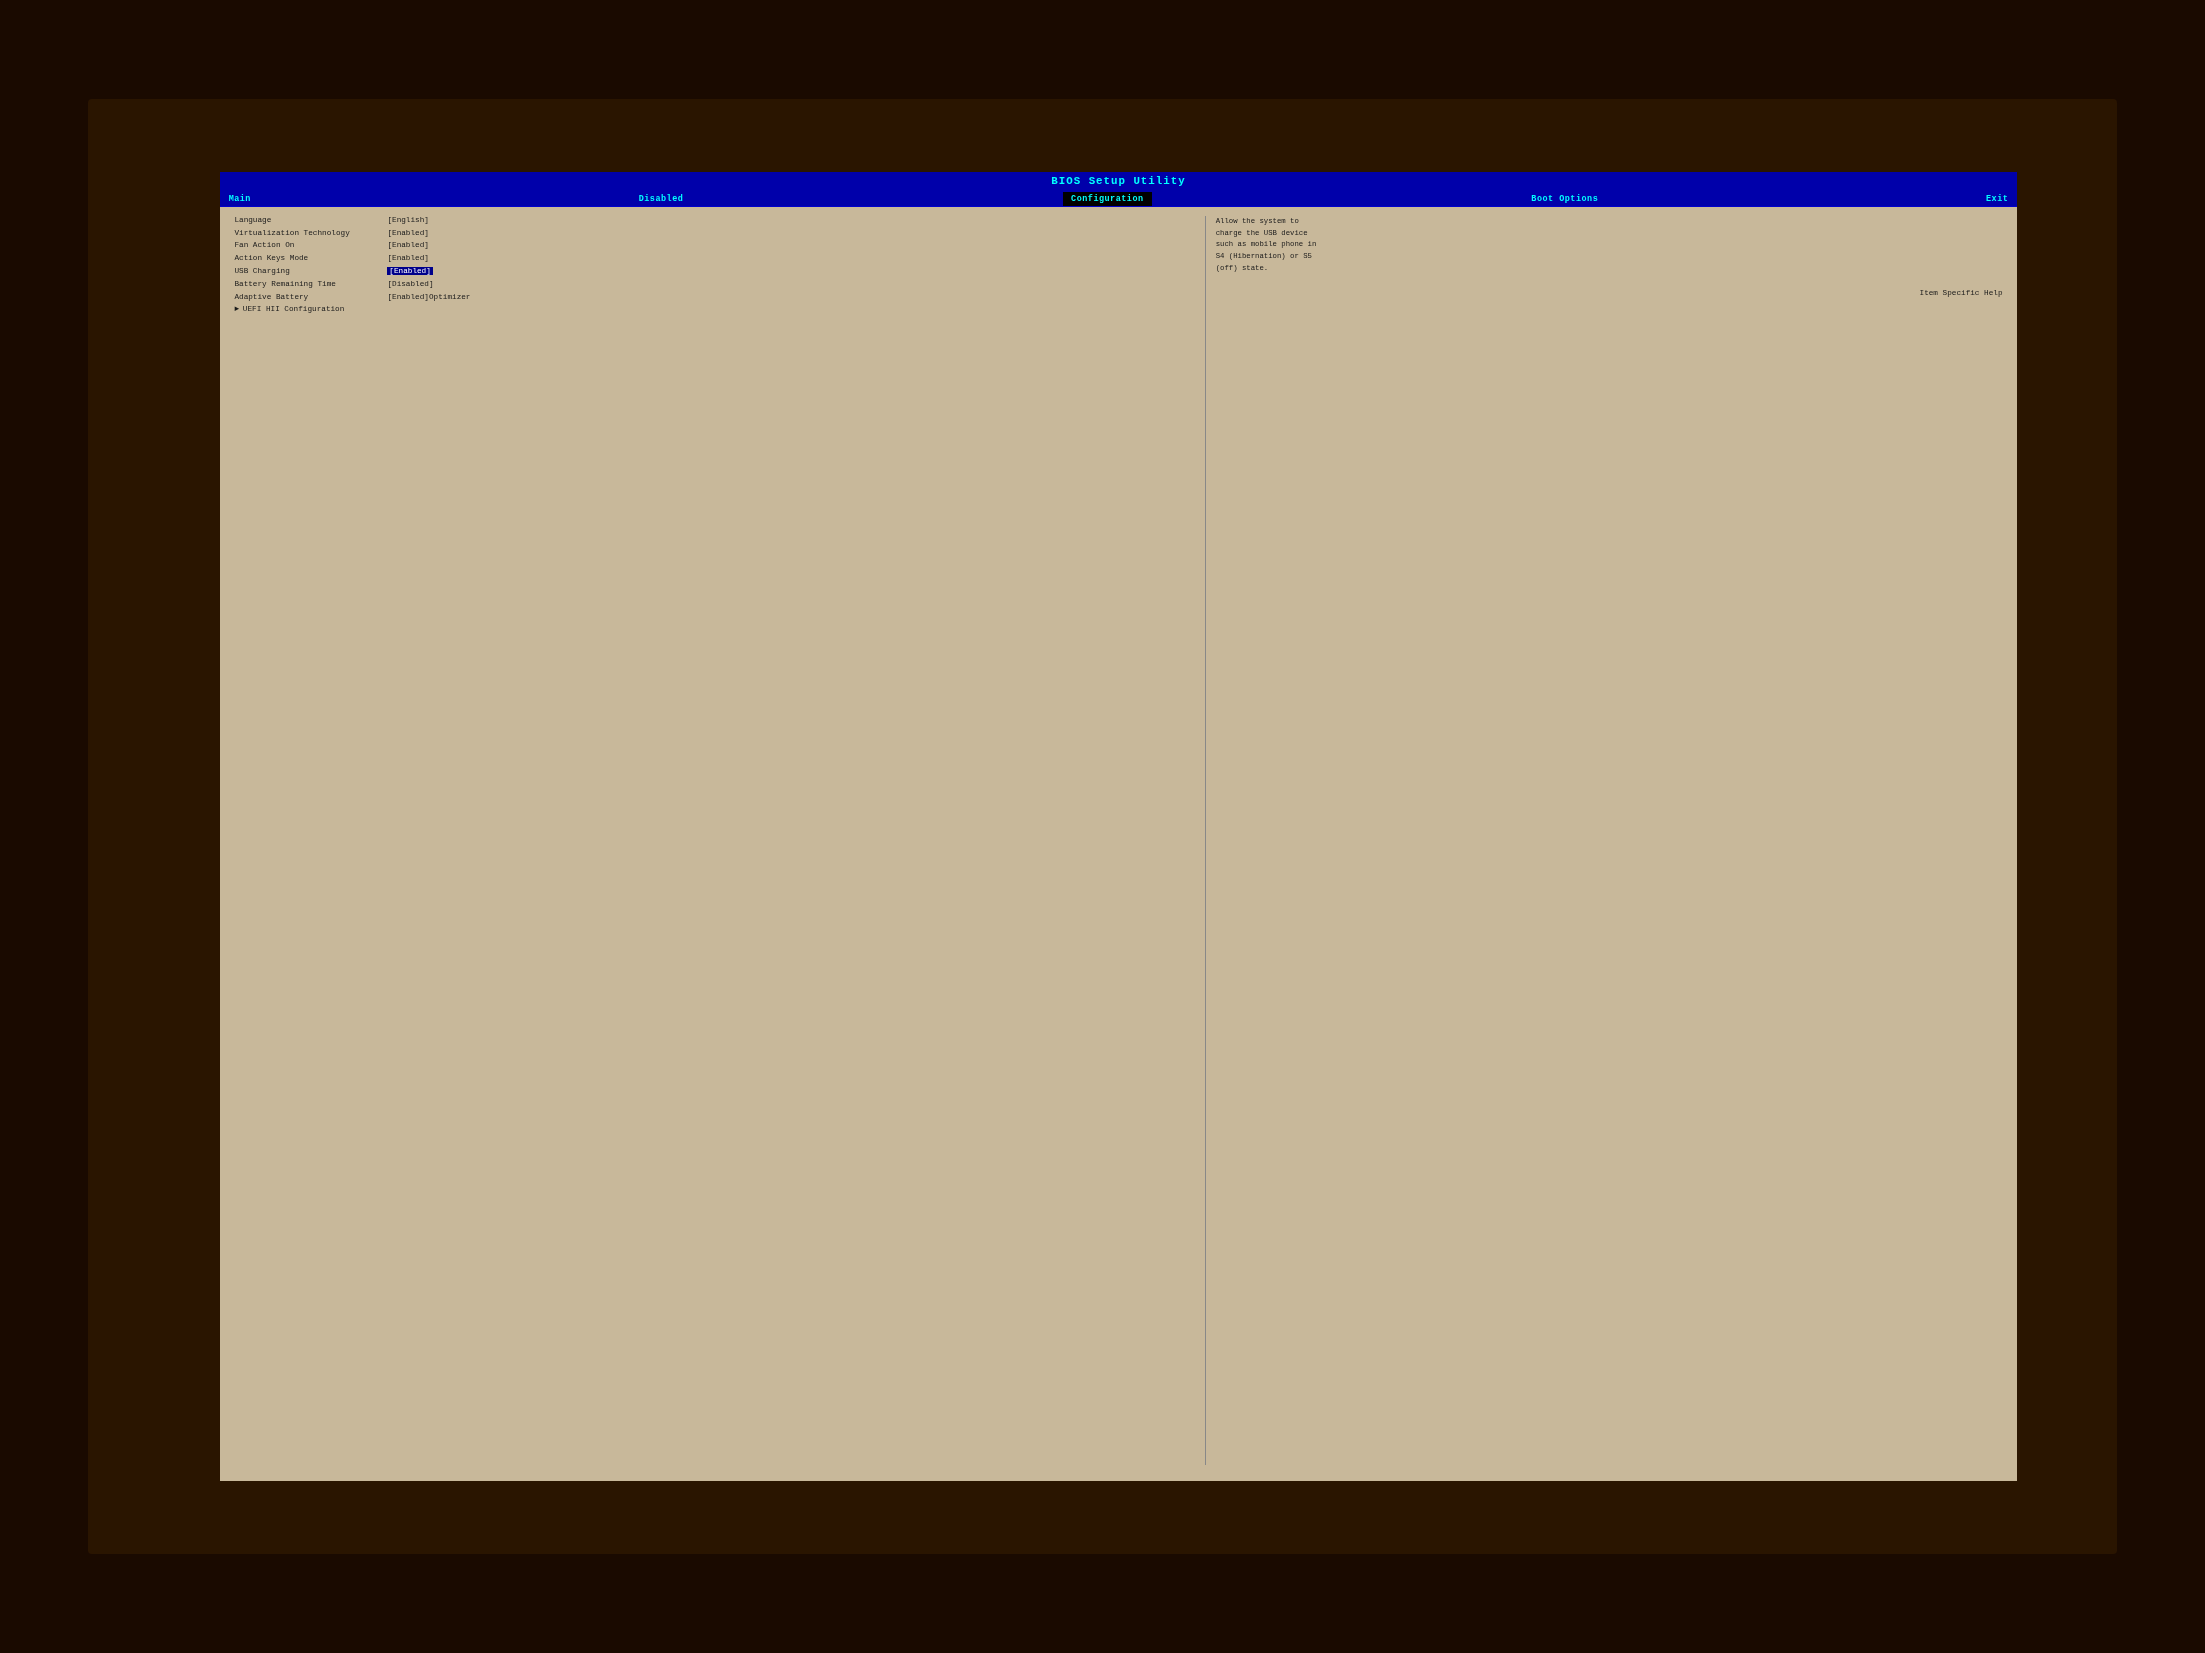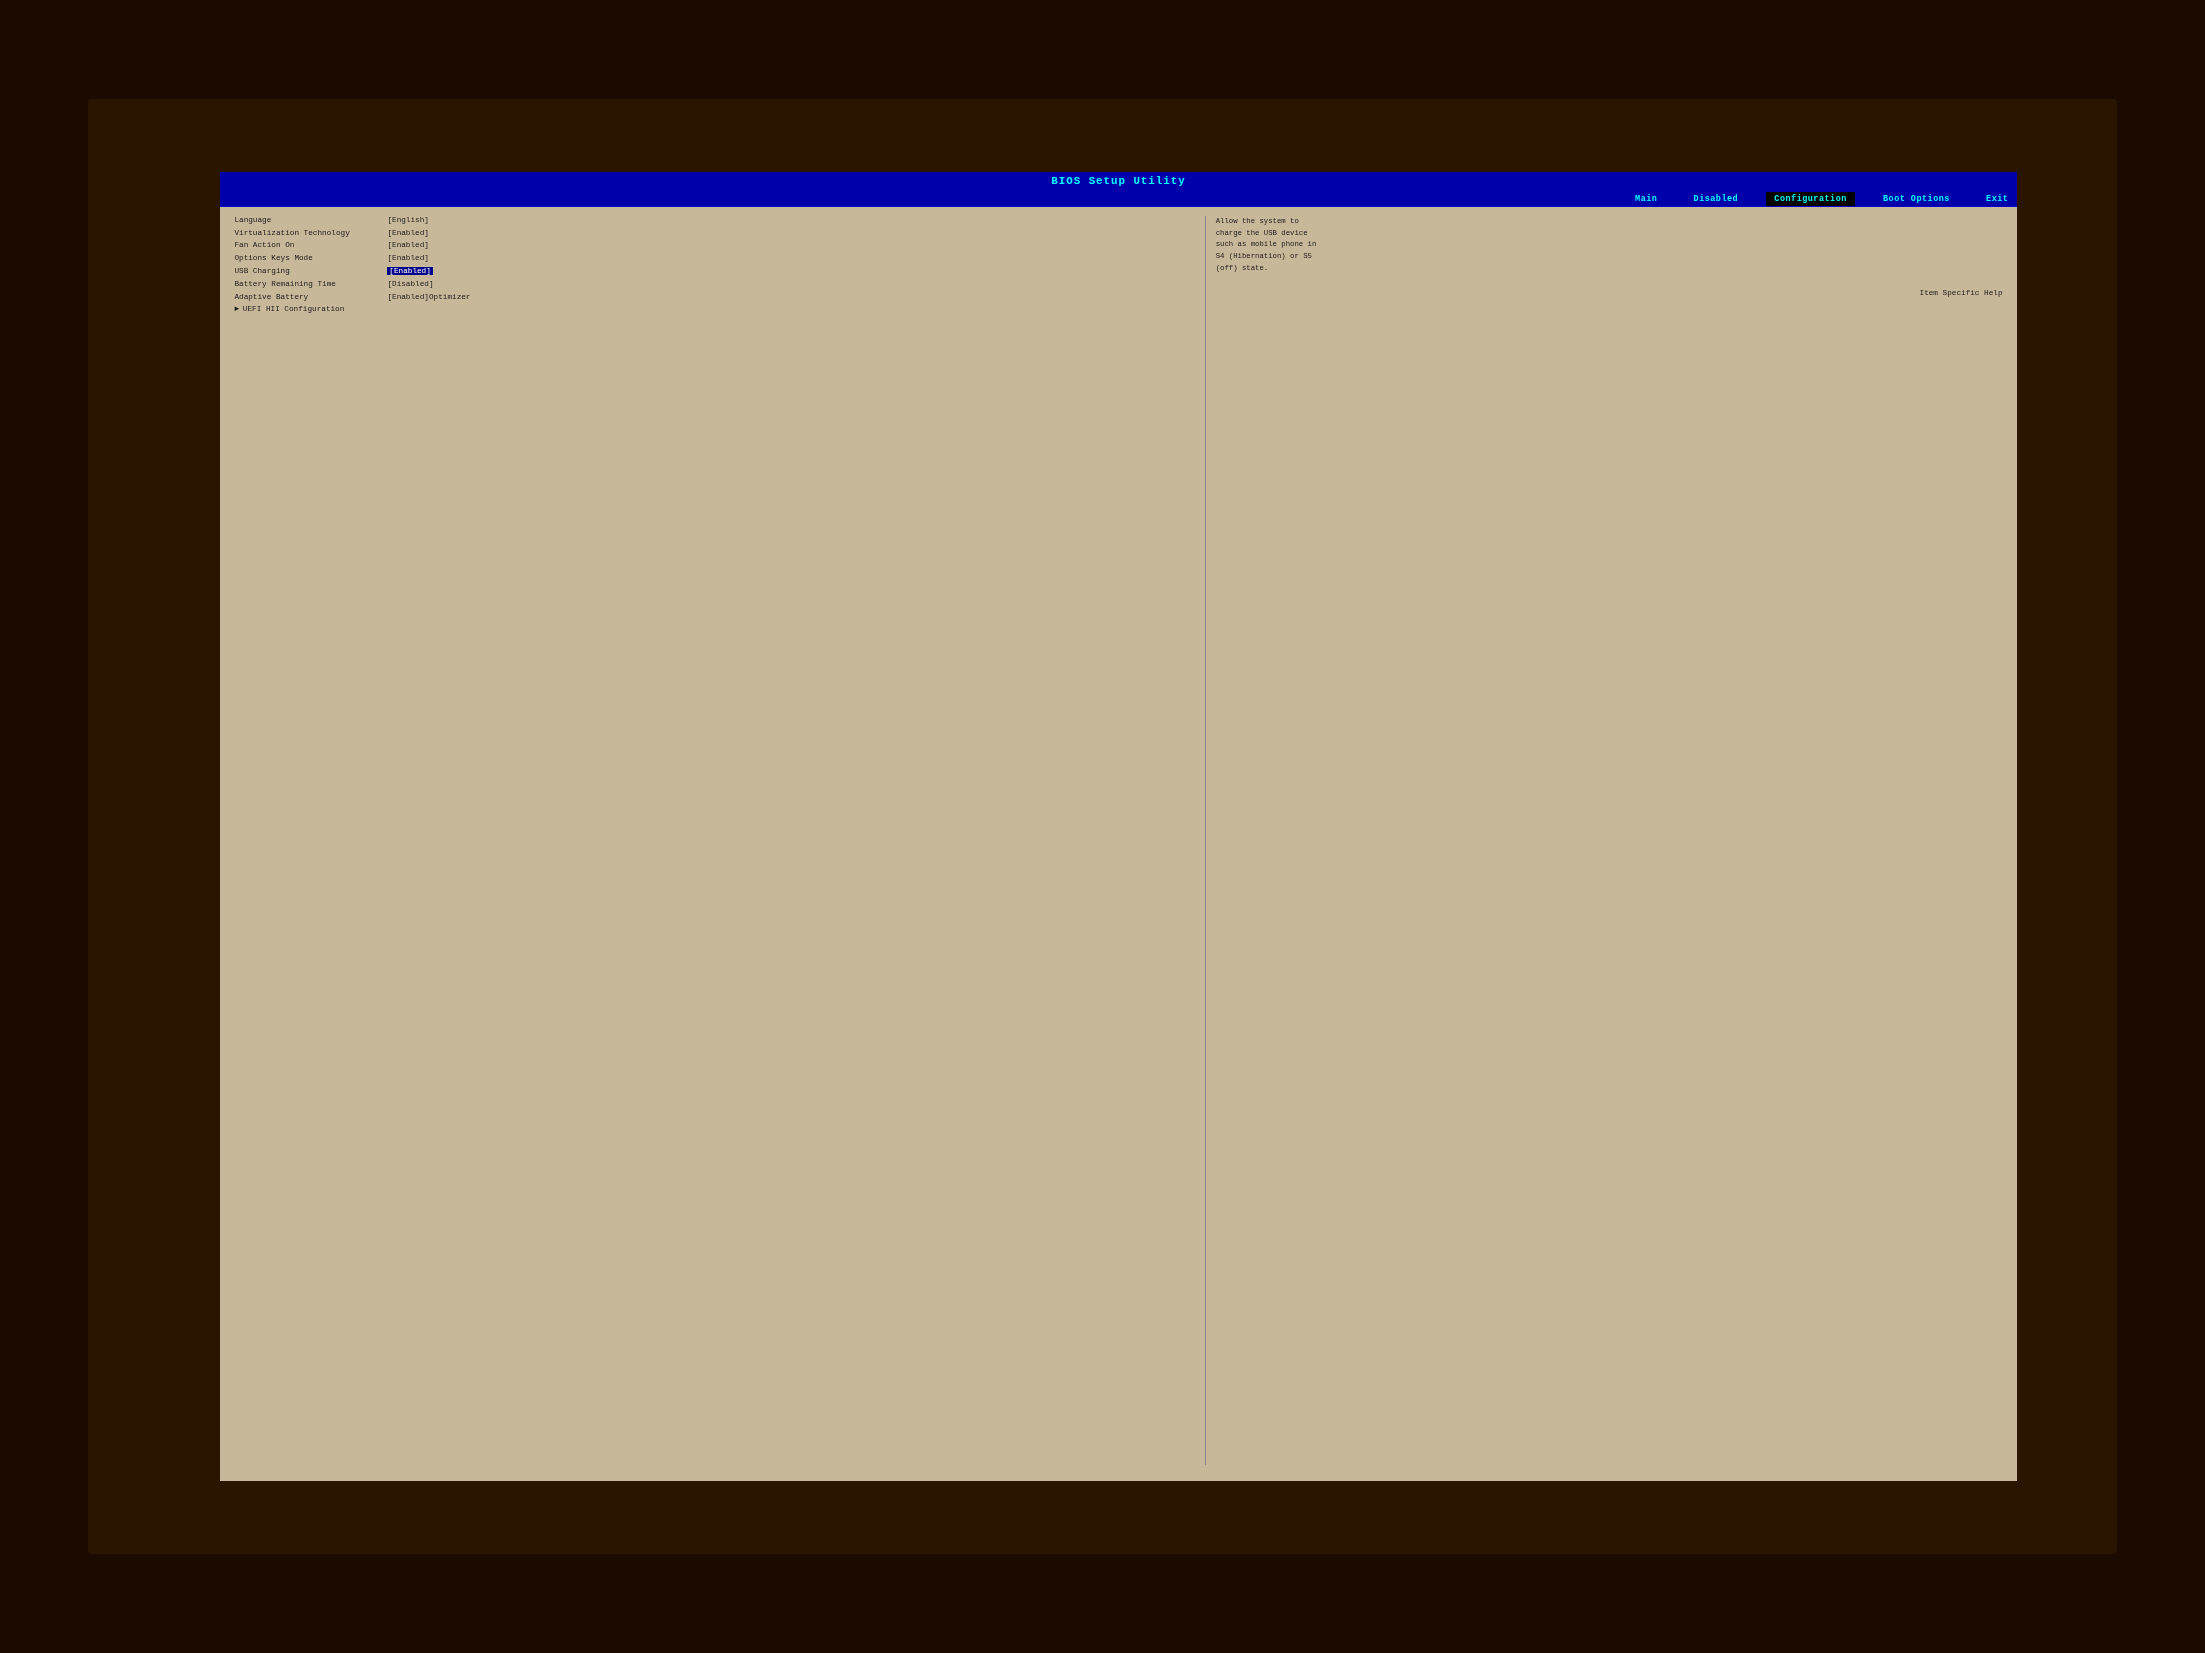--- a/index.html
+++ b/index.html
@@ -45,21 +45,21 @@
       color: #00ffff;
       font-size: 1.4em;
       font-weight: bold;
       letter-spacing: 1px;
     }
 
     .menu-bar {
       background: #0000aa;
       width: 100%;
       display: flex;
-      justify-content: flex-end;
+      justify-content: space-between;
       gap: 19px;
       padding: 2.4px 0 0 0;
     }
 
     .menu-item {
       color: #00ffff;
       font-size: 1.1em;
       font-weight: bold;
       padding: 1.9px 8.6px;
       cursor: pointer;
@@ -188,21 +188,21 @@
           <span class="config-label">Virtualization Technology</span>
           <span class="config-value">[Enabled]</span>
         </div>
 
         <div class="config-row">
           <span class="config-label">Fan Action On</span>
           <span class="config-value">[Enabled]</span>
         </div>
 
         <div class="config-row">
-          <span class="config-label">Options Keys Mode</span>
+          <span class="config-label">Action Keys Mode</span>
           <span class="config-value">[Enabled]</span>
         </div>
 
         <div class="config-row">
           <span class="config-label">USB Charging</span>
           <span class="config-value selected">[Enabled]</span>
         </div>
 
         <div class="config-row">
           <span class="config-label">Battery Remaining Time</span>

